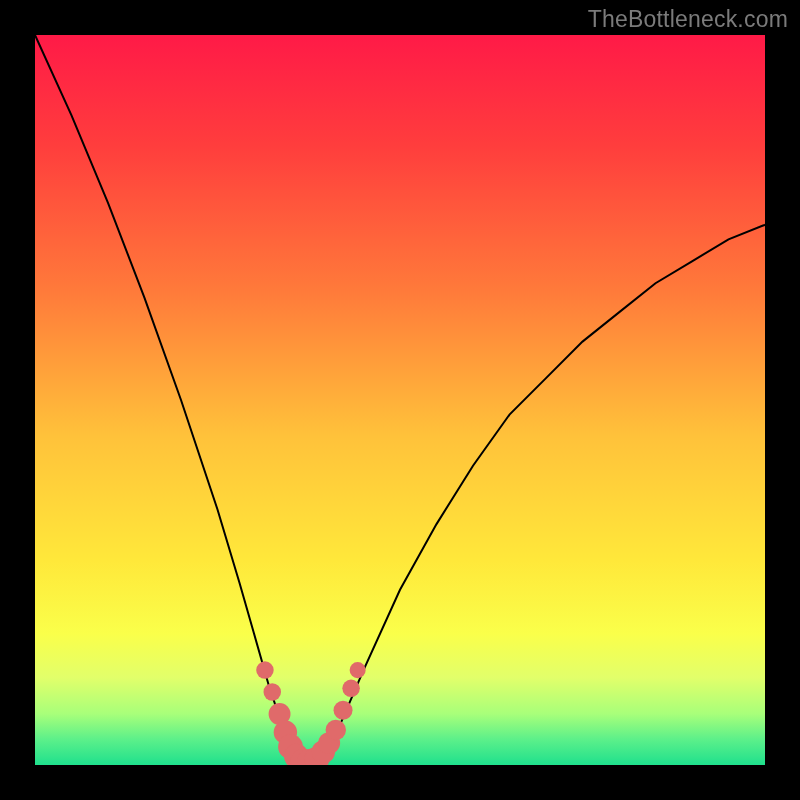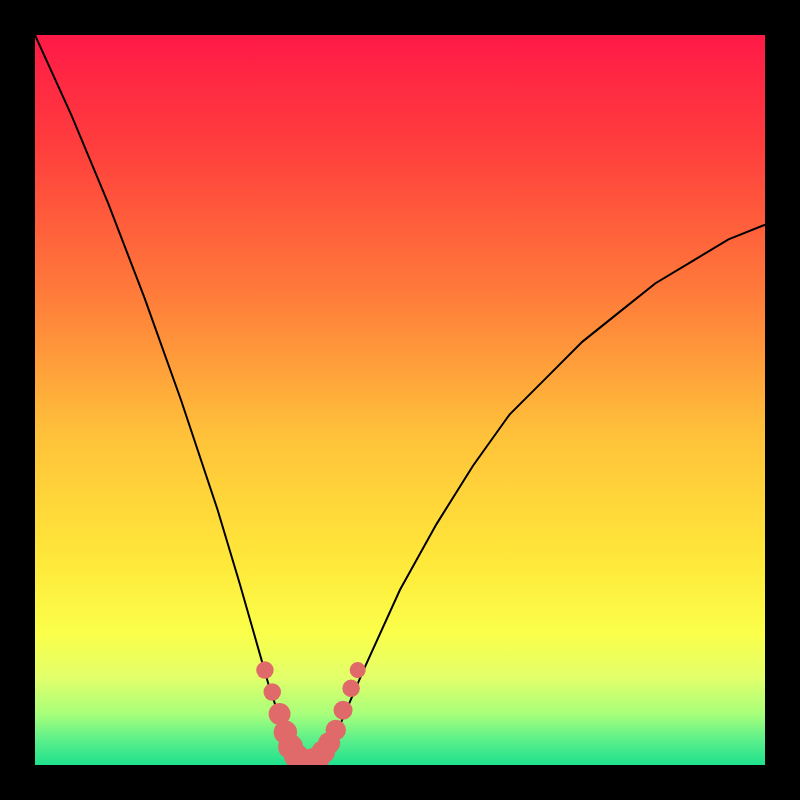--- a/index.html
+++ b/index.html
@@ -49,20 +49,21 @@
     top: 0;
     width: 100%;
     height: 100%;
   }
 </style>
 </head>
 <body>
 
 <div class="frame">
 
+  <div class="watermark">TheBottleneck.com</div>
 
   <div class="plot">
     <svg class="gradient-fill" viewBox="0 0 100 100" preserveAspectRatio="none">
       <defs>
         <linearGradient id="bg-grad" x1="0" y1="0" x2="0" y2="1">
             <stop offset="0.00%" stop-color="#ff1a47"></stop>
             <stop offset="15.00%" stop-color="#ff3d3d"></stop>
             <stop offset="35.00%" stop-color="#ff7a3a"></stop>
             <stop offset="55.00%" stop-color="#ffc23a"></stop>
             <stop offset="72.00%" stop-color="#ffe83a"></stop>

